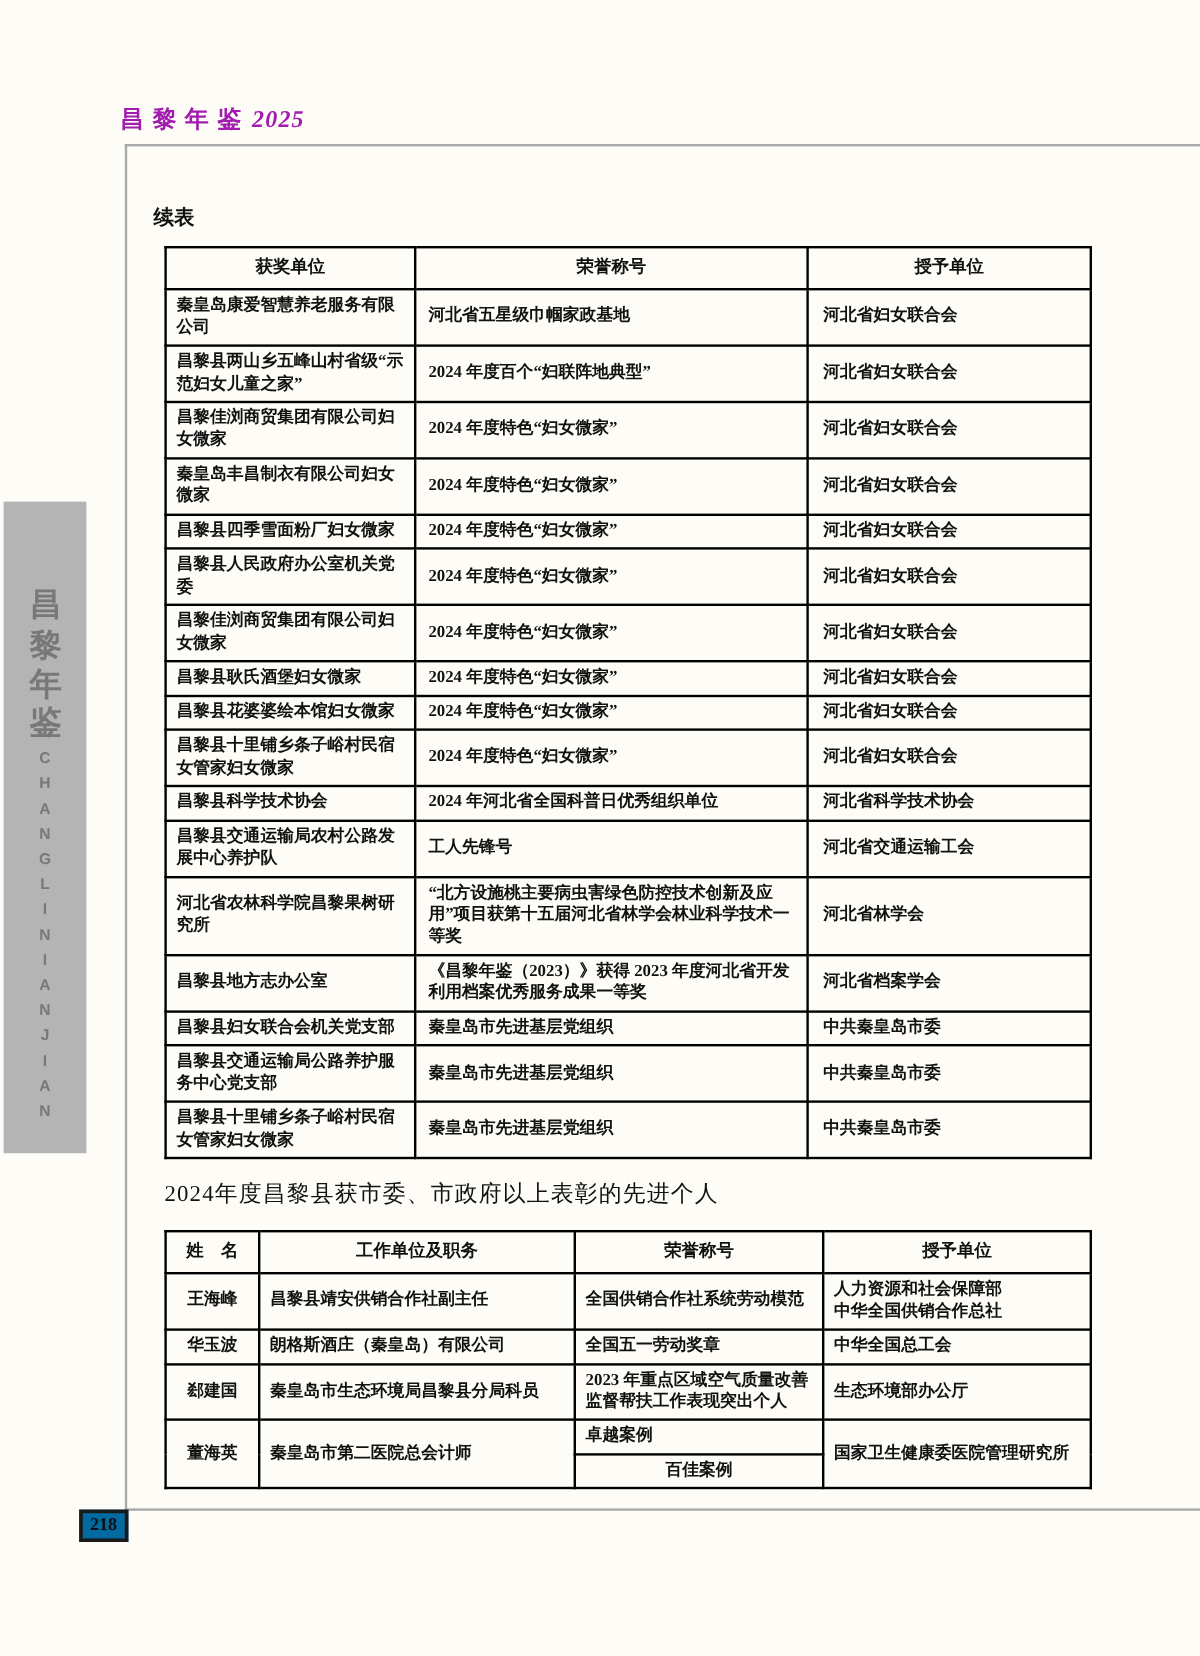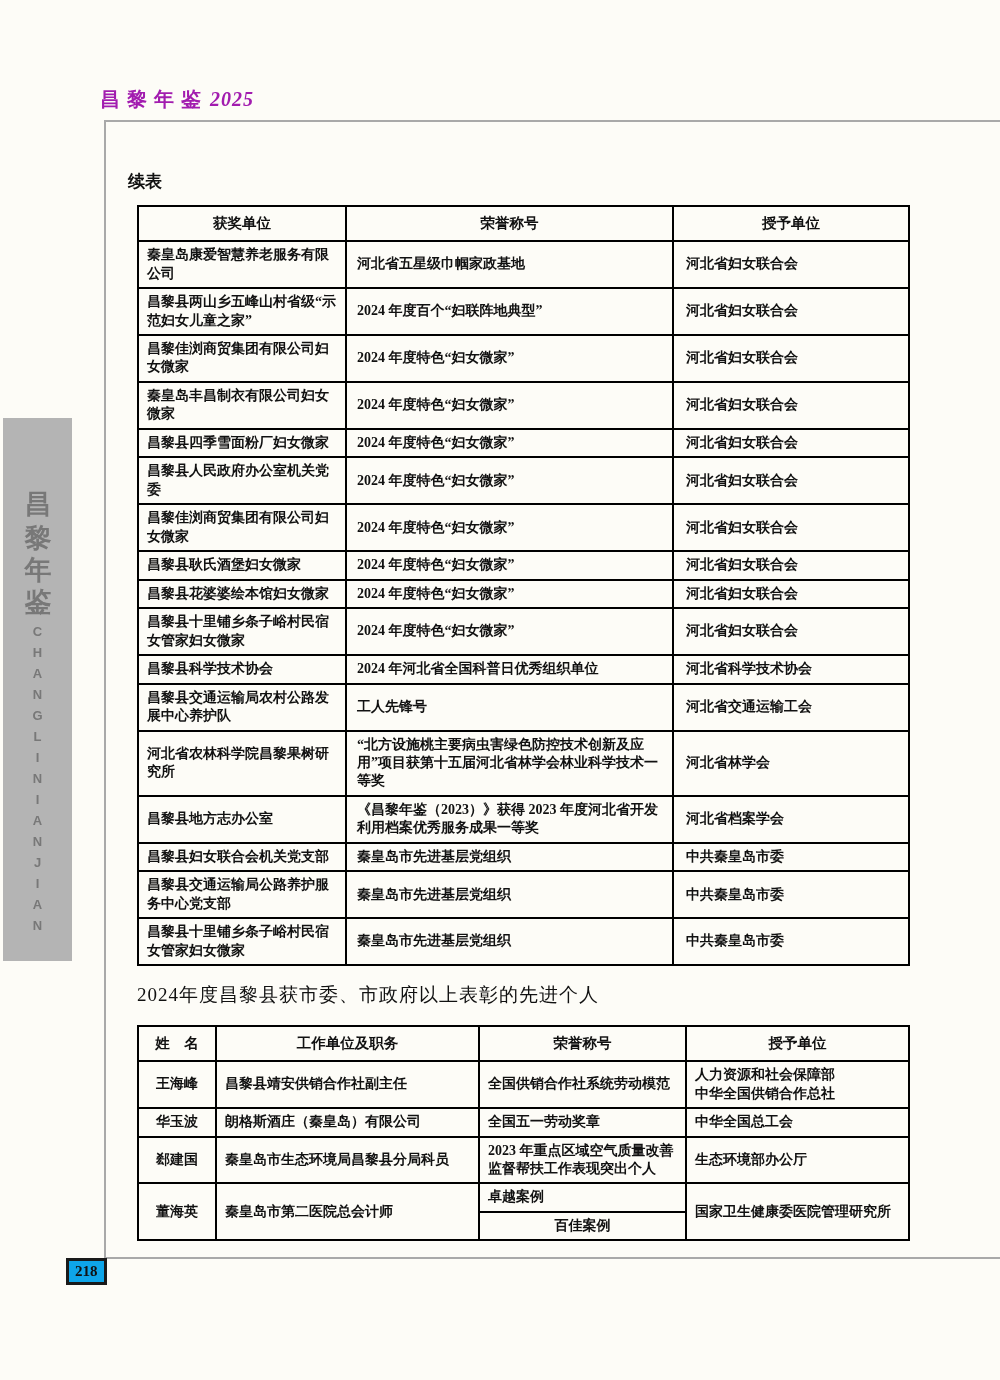--- a/index.html
+++ b/index.html
@@ -73,21 +73,21 @@
 
   .t2{position:absolute;left:137px;top:1025px;width:771px;}
   .t2 col:nth-child(1){width:78px;}
   .t2 col:nth-child(2){width:263px;}
   .t2 col:nth-child(3){width:207px;}
   .t2 col:nth-child(4){width:223px;}
   .t2 td:first-child{text-align:center;padding:4px 2px;border-radius:13px;}
 
   .page-no{
     position:absolute;left:66px;top:1258px;
-    border:3px solid #1a1a1a;background:#0ea5e9;
+    border:3px solid #1a1a1a;background:#0369a1;
     padding:2px 6px;font-size:15px;font-weight:bold;
     font-family:"Liberation Serif",serif;
   }
 </style>
 </head>
 <body>
 
 <div class="logo">
   <span>昌黎年鉴</span><span class="yr">2025</span>
 </div>

